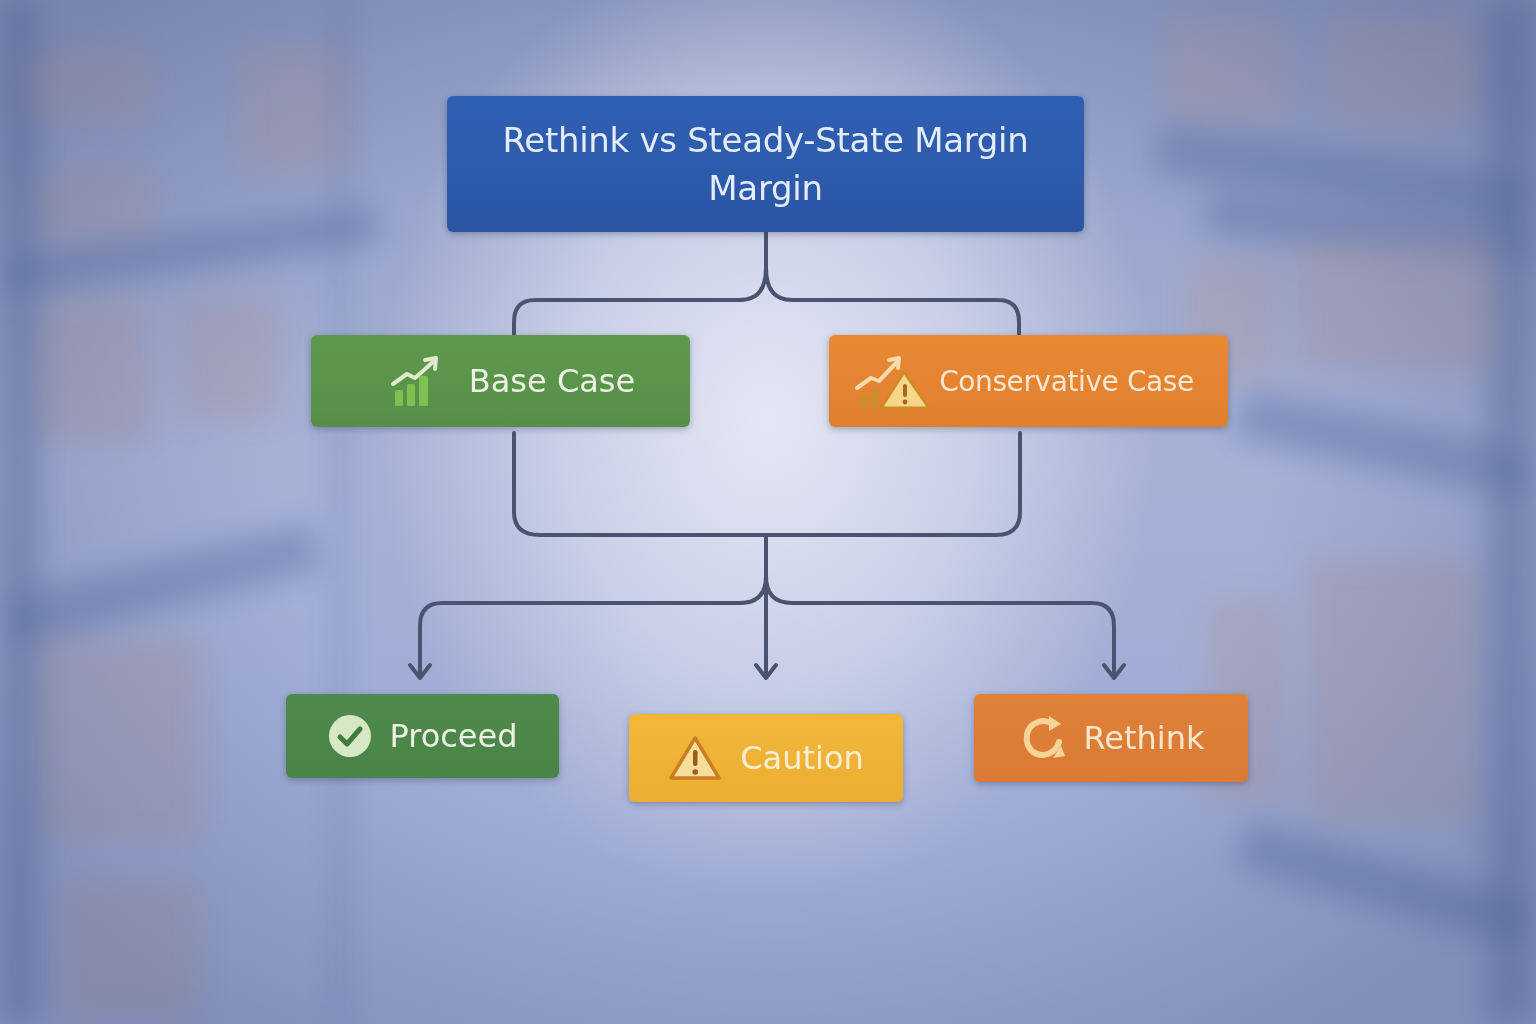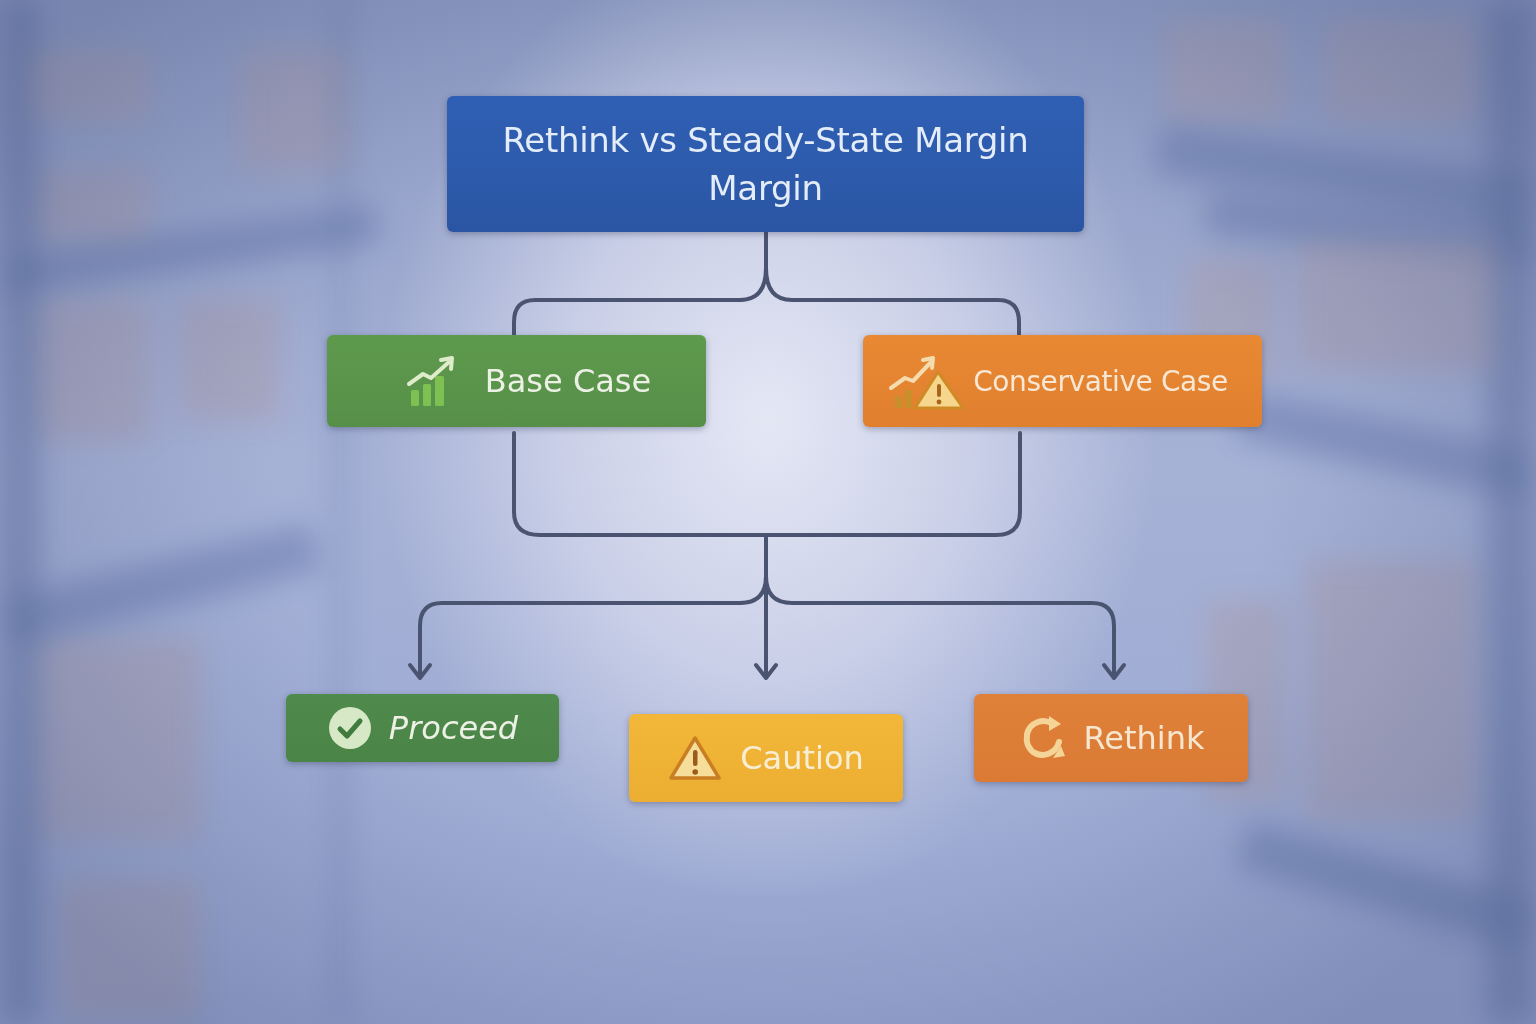--- a/index.html
+++ b/index.html
@@ -32,37 +32,37 @@
       left: 447px; top: 96px; width: 637px; height: 136px;
       background: linear-gradient(180deg, #2f5fb4 0%, #2d5aab 60%, #2a55a3 100%);
       flex-direction: column; text-align: center;
     }
     .title-node span {
       font-family: "DejaVu Sans", sans-serif;
       font-size: 34px; line-height: 48px; font-weight: 500; color: #e4ecf8;
       letter-spacing: -0.3px;
     }
     .green { background: linear-gradient(180deg, #5e9a4e 0%, #578f48 100%); }
-    .orange { background: linear-gradient(180deg, #e98934 0%, #e07f2e 100%); margin-left: 34px; }
+    .orange { background: linear-gradient(180deg, #e98934 0%, #e07f2e 100%); }
     .yellow { background: linear-gradient(180deg, #f2b738 0%, #ecae32 100%); margin-top: 20px; }
     .green-dark { background: linear-gradient(180deg, #4f8b4c 0%, #4a8447 100%); }
     .orange-dark { background: linear-gradient(180deg, #e0813a 0%, #da7a34 100%); }
 
     .node .label {
       font-family: "DejaVu Sans", sans-serif; font-weight: 500;
       color: #edf0e4; white-space: nowrap;
     }
     .case-node .label { font-size: 32px; }
     .cons-node .label { font-size: 28px; color: #f7e7d4; letter-spacing: -0.4px; }
     .outcome-node .label { font-size: 32px; }
     .icon { display: inline-flex; align-items: center; justify-content: center; }
 
-    .base-node { left: 327px; top: 335px; width: 379px; height: 92px; padding-left: 23px; }
+    .base-node { left: 311px; top: 335px; width: 379px; height: 92px; padding-left: 23px; }
     .cons-node { left: 829px; top: 335px; width: 399px; height: 92px; }
-    .proceed-node { left: 286px; top: 694px; width: 273px; height: 68px; font-style: italic; }
+    .proceed-node { left: 286px; top: 694px; width: 273px; height: 84px; }
     .caution-node { left: 629px; top: 694px; width: 274px; height: 88px; }
     .rethink-node { left: 974px; top: 694px; width: 274px; height: 88px; }
 
     svg.connectors { position: absolute; left: 0; top: 0; }
   </style>
 </head>
 <body>
 
 <div class="stage">
 

